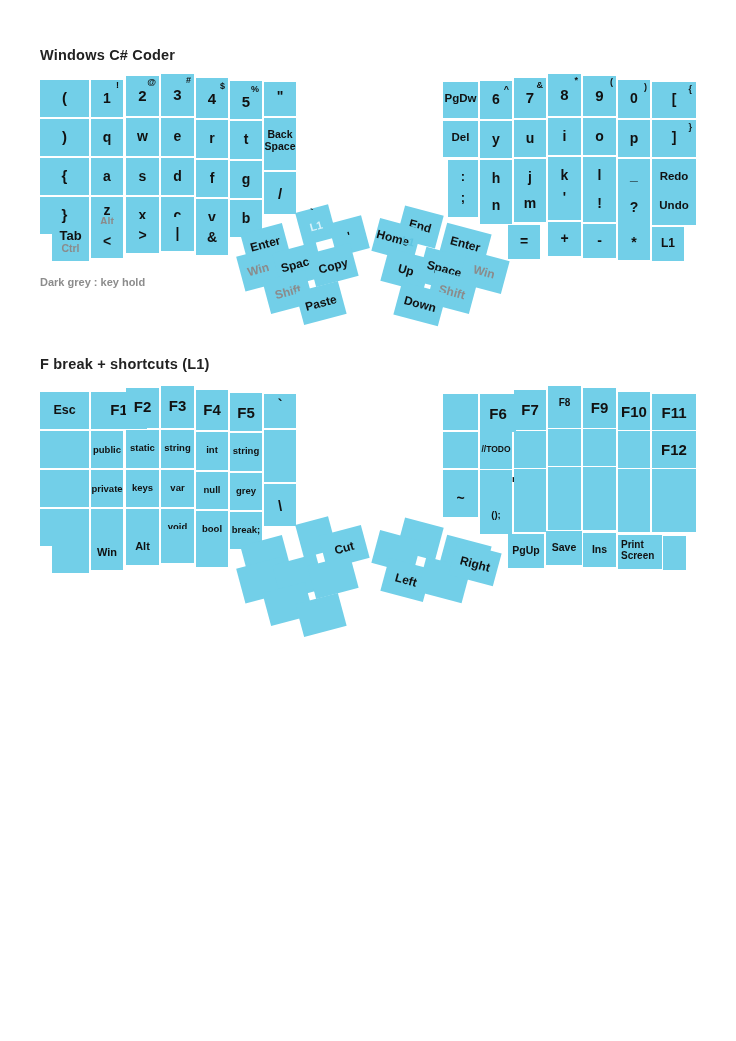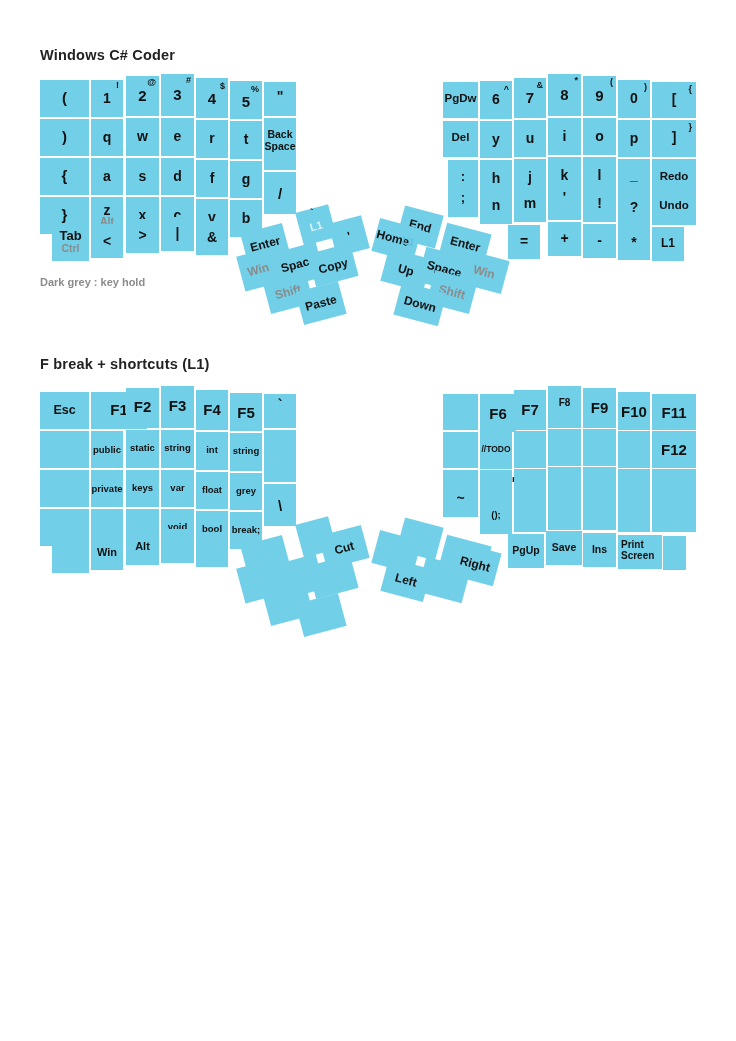--- a/index.html
+++ b/index.html
@@ -354,21 +354,21 @@
 <div class="key" style="left:91px;top:470px;width:32px;height:37px;text-decoration:underline;">
   <div class="main" style="top:13px;font-size:9.5px;">private</div>
 </div>
 <div class="key" style="left:126px;top:470px;width:33px;height:37px;">
   <div class="main" style="top:12px;font-size:9.5px;">keys</div>
 </div>
 <div class="key" style="left:161px;top:470px;width:33px;height:37px;">
   <div class="main" style="top:12px;font-size:9.5px;">var</div>
 </div>
 <div class="key" style="left:196px;top:472px;width:32px;height:37px;">
-  <div class="main" style="top:12px;font-size:9.5px;">float</div>
+  <div class="main" style="top:12px;font-size:9.5px;">null</div>
 </div>
 <div class="key" style="left:230px;top:473px;width:32px;height:37px;">
   <div class="main" style="top:12px;font-size:9.5px;">grey</div>
 </div>
 
 <div class="key" style="left:40px;top:509px;width:49px;height:37px;"></div>
 <div class="key" style="left:91px;top:509px;width:32px;height:37px;"></div>
 <div class="key" style="left:126px;top:509px;width:33px;height:37px;"></div>
 <div class="key" style="left:161px;top:509px;width:33px;height:37px;">
   <div class="main" style="top:12px;font-size:9.5px;">void</div>

